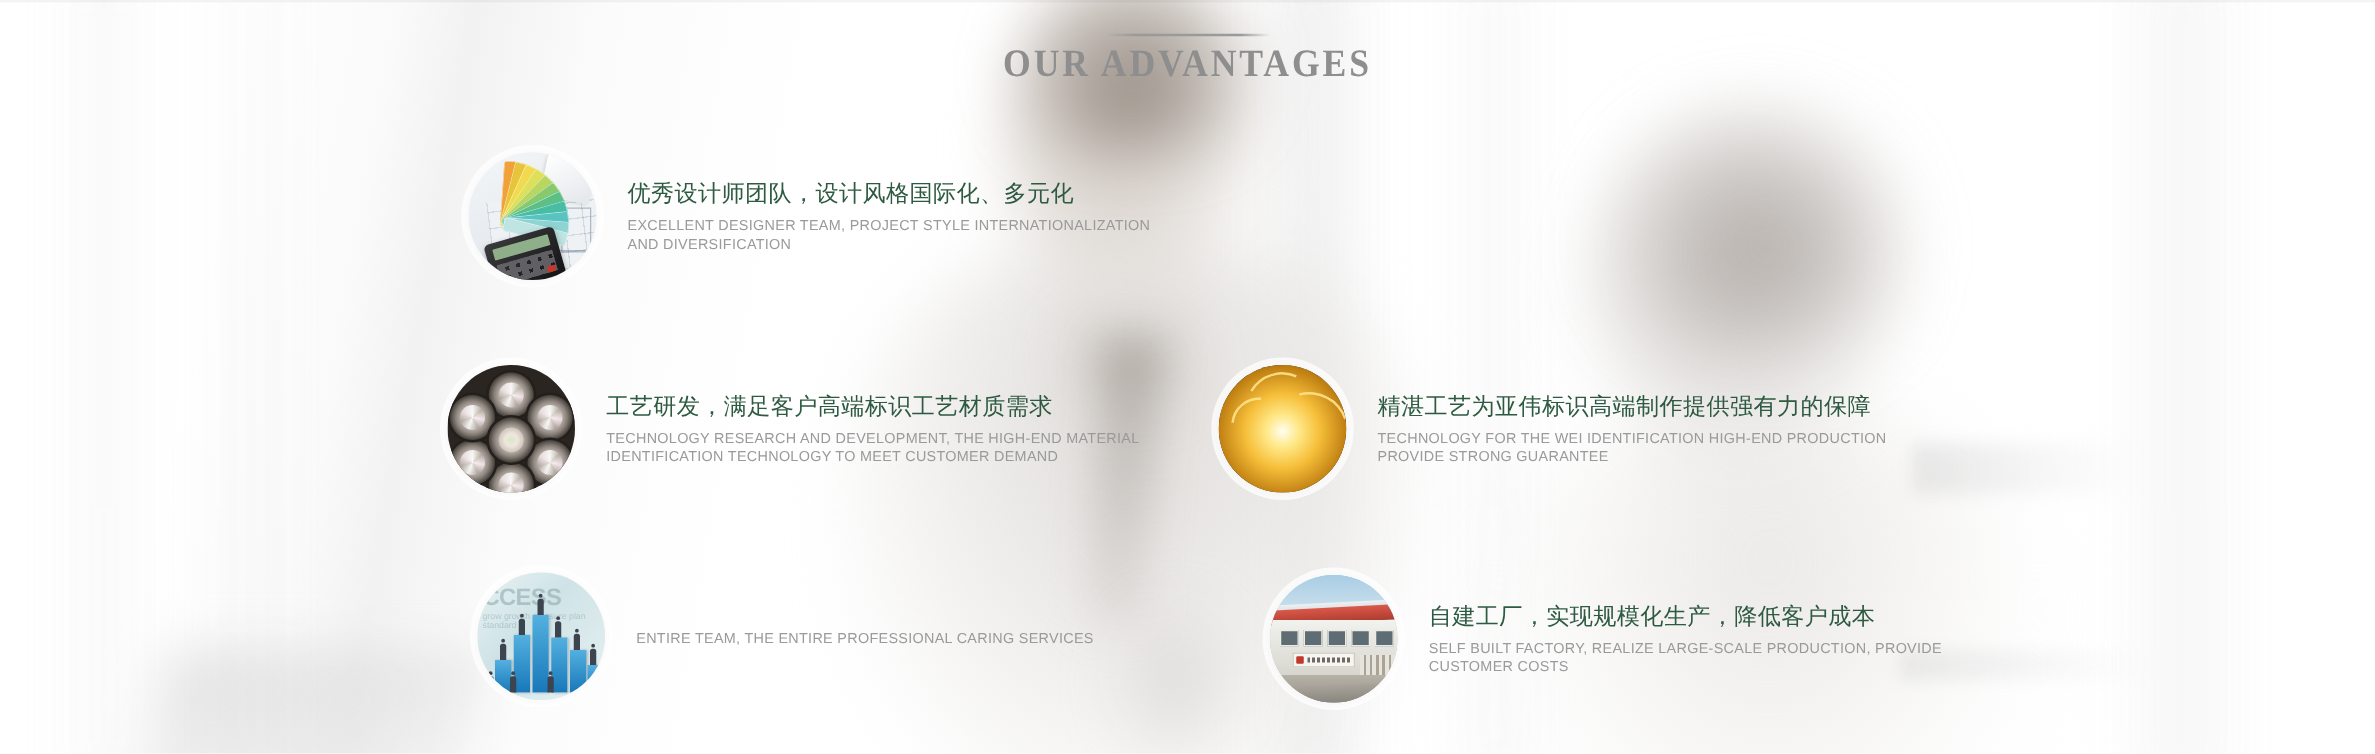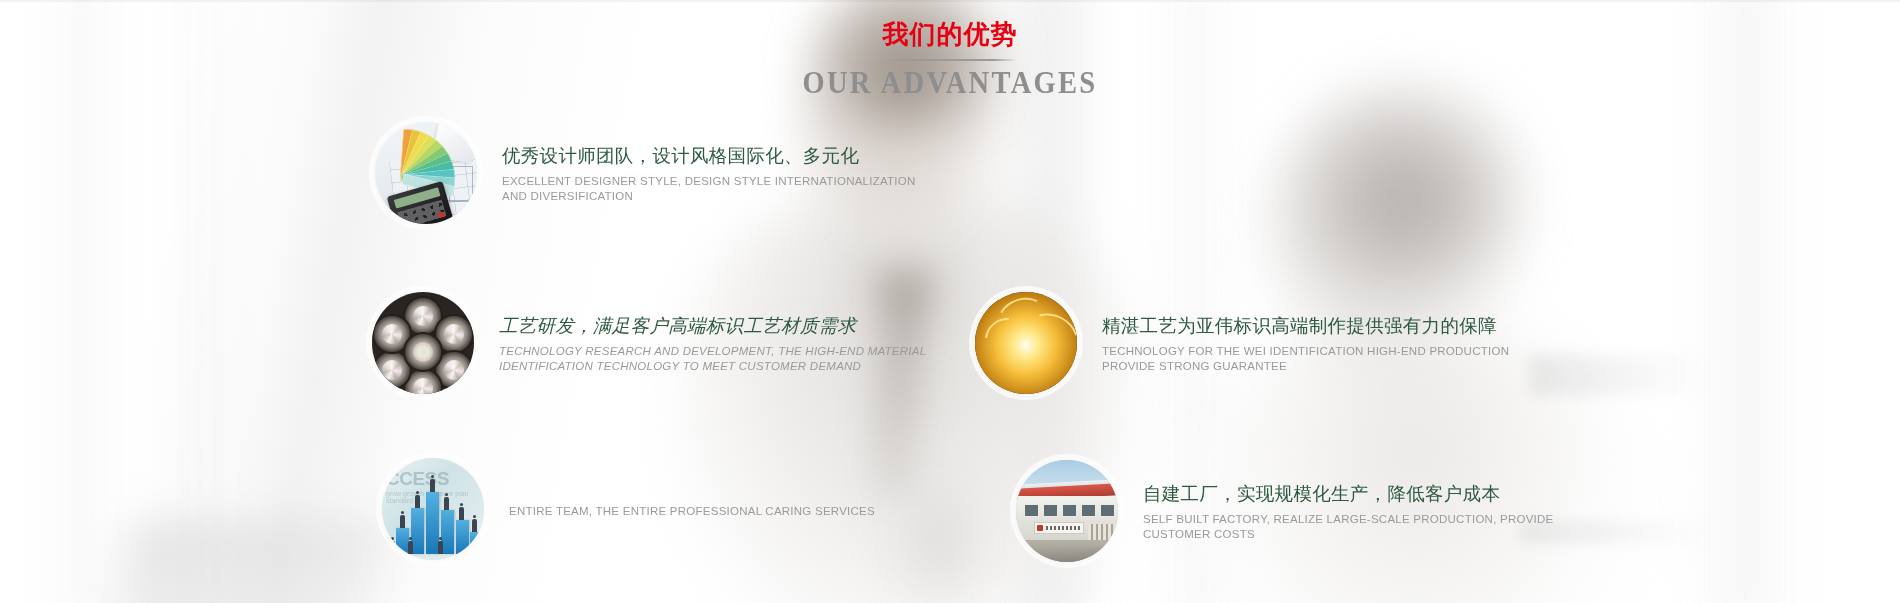--- a/index.html
+++ b/index.html
@@ -232,21 +232,21 @@
     font-size: 11.5px;
     line-height: 15px;
     color: #9a9a9a;
     letter-spacing: .25px;
     font-family: "Liberation Sans", "DejaVu Sans", sans-serif;
     max-width: 440px;
   }
 
   
   .feature.pos-0 { left: 375px;  top: 122px; }
-  .feature.pos-1 { left: 372px;  top: 292px; font-style: italic; }
+  .feature.pos-1 { left: 358px;  top: 292px; }
   .feature.pos-2 { left: 382px;  top: 458px; }
   .feature.pos-3 { left: 975px;  top: 292px; align-items: center; }
   .feature.pos-4 { left: 1016px;  top: 460px; }
 
   
   
   .art-swatch {
     background: linear-gradient(160deg, #f4f6f8 0%, #e9edf1 45%, #dfe5ea 100%);
   }
   .art-swatch .blueprint {
@@ -505,21 +505,20 @@
     <div class="bg-woman-body"></div>
     <div class="bg-woman-head"></div>
     <div class="bg-woman-hair"></div>
     <div class="bg-lamp"></div>
     <div class="bg-smudge-a"></div>
     <div class="bg-smudge-b"></div>
     <div class="bg-topline"></div>
   </div>
 
   <div class="heading">
-    <div class="heading-cn">我们的优势</div>
     <div class="heading-rule"></div>
     <div class="heading-en">OUR ADVANTAGES</div>
   </div>
 
   <div class="features">
 
     <div class="feature pos-0">
       <div class="icon-circle">
         <div class="art art-swatch">
           <div class="blueprint"></div>
@@ -542,21 +541,21 @@
           </div>
           <div class="calc">
             <div class="scr"></div>
               <div class="keys"></div>
               <div class="red"></div>
           </div>
         </div>
       </div>
       <div class="text-block">
         <div class="f-title">优秀设计师团队，设计风格国际化、多元化</div>
-        <div class="f-sub">EXCELLENT DESIGNER STYLE, DESIGN STYLE INTERNATIONALIZATION AND DIVERSIFICATION</div>
+        <div class="f-sub">EXCELLENT DESIGNER TEAM, PROJECT STYLE INTERNATIONALIZATION AND DIVERSIFICATION</div>
       </div>
     </div>
 
     <div class="feature pos-1">
       <div class="icon-circle">
         <div class="art art-pipes">
           <div class="pipe p0"></div>
             <div class="pipe p1"></div>
             <div class="pipe p2"></div>
           <div class="pipe p3"></div>

